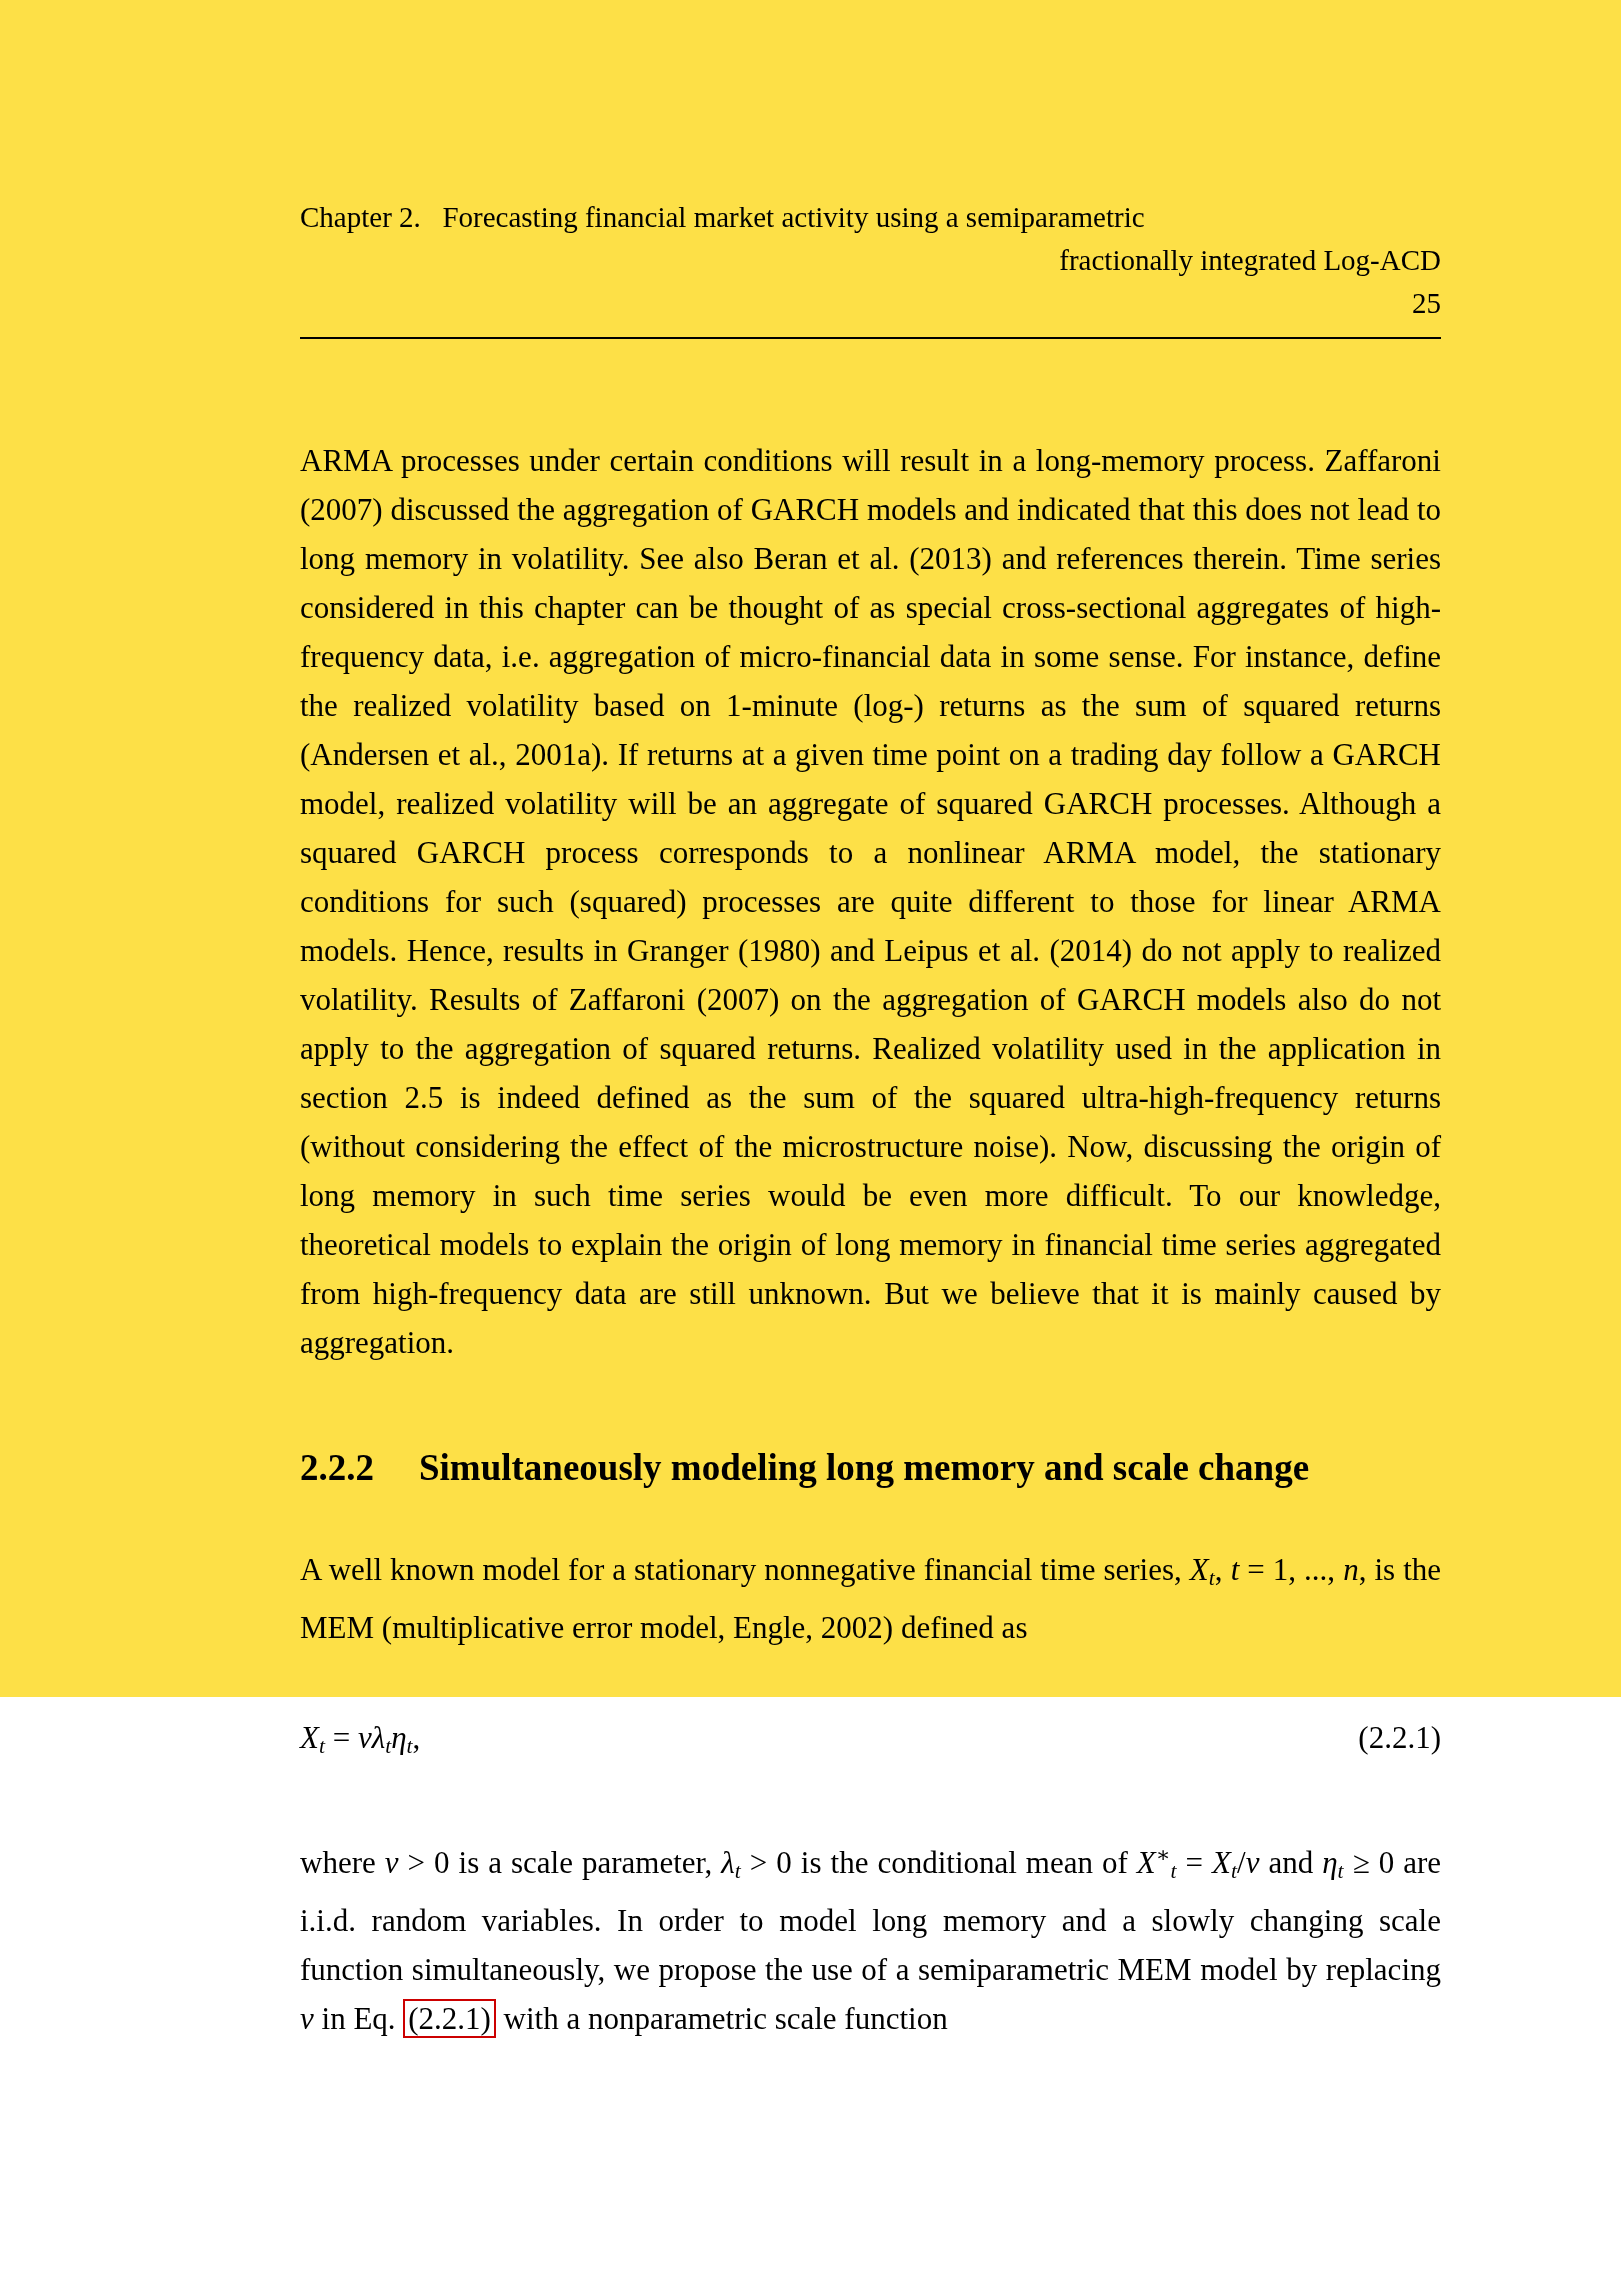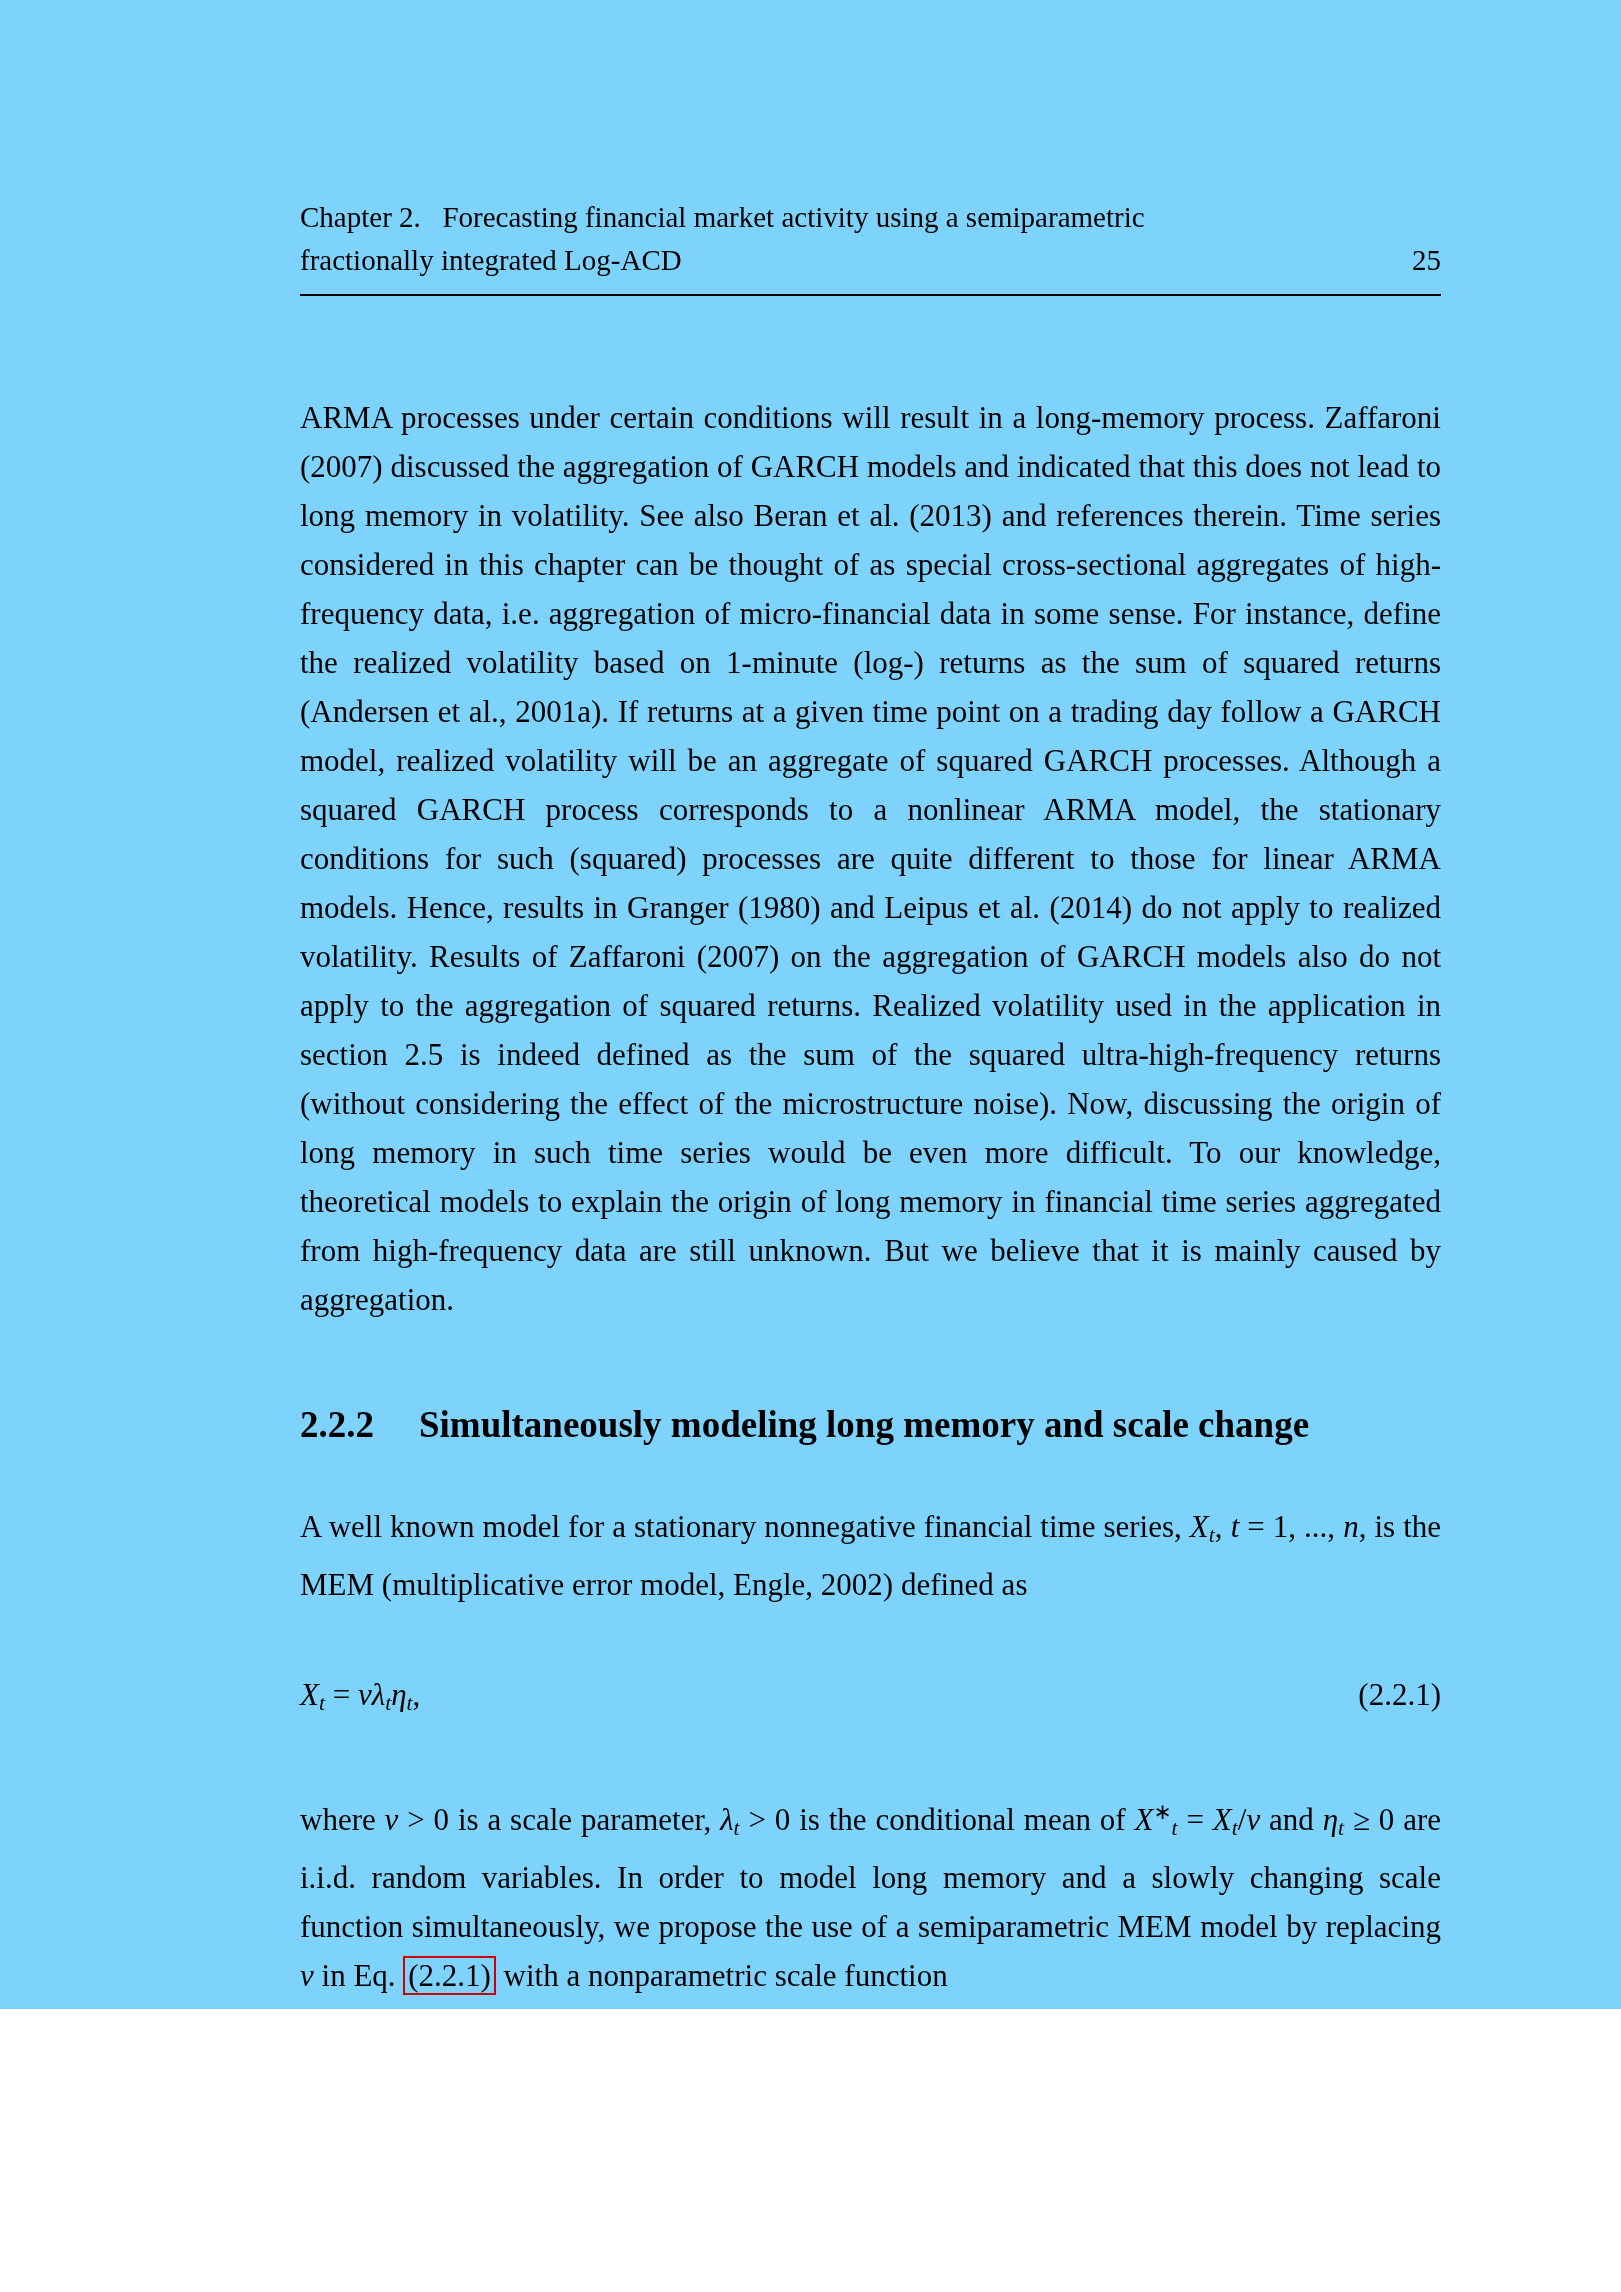--- a/index.html
+++ b/index.html
@@ -5,28 +5,28 @@
   * { margin: 0; padding: 0; box-sizing: border-box; }
   html, body { background: #ffffff; }
   body {
     width: 1621px;
     height: 2293px;
     font-family: "Liberation Serif", "DejaVu Serif", serif;
     color: var(--text, #000000);
     position: relative;
     overflow: hidden;
   }
-  .page { width: 1621px; height: 2009px; background: #7dd3fc; position: relative; font-family: Liberation Serif, serif; }
+  .page { width: 1621px; height: 1697px; background: #fde047; position: relative; }
   .content { position: absolute; left: 300px; top: 196px; width: 1141px; }
 
   
   .running-head { font-size: 29px; line-height: 43px; color: var(--text, #000); }
   .head-line1 { white-space: nowrap; }
   .head-gap { margin-left: 21.6px; }
-  .head-line2 { display: flex; justify-content: space-between; align-items: center; }
+  .head-line2 { display: flex; justify-content: space-between; align-items: flex-end; flex-direction: column; }
   .head-rule { height: 2px; background: var(--text, #000); margin-top: 11.8px; }
 
   
   .para {
     font-size: 31px;
     line-height: 49px;
     text-align: justify;
     color: var(--text, #000);
   }
   .para1 { margin-top: 97px; }

